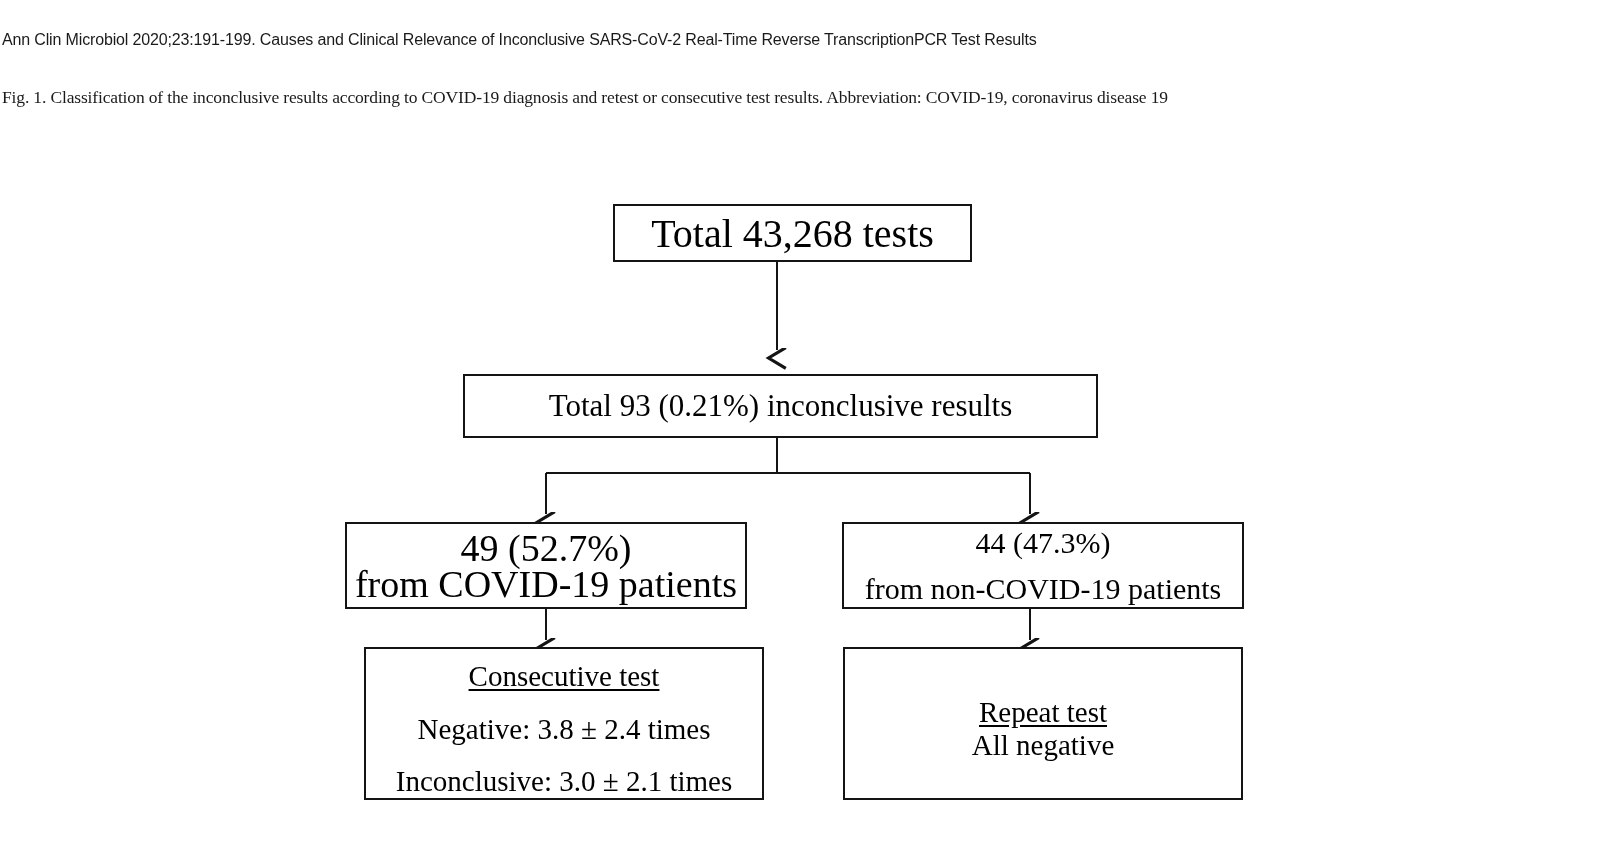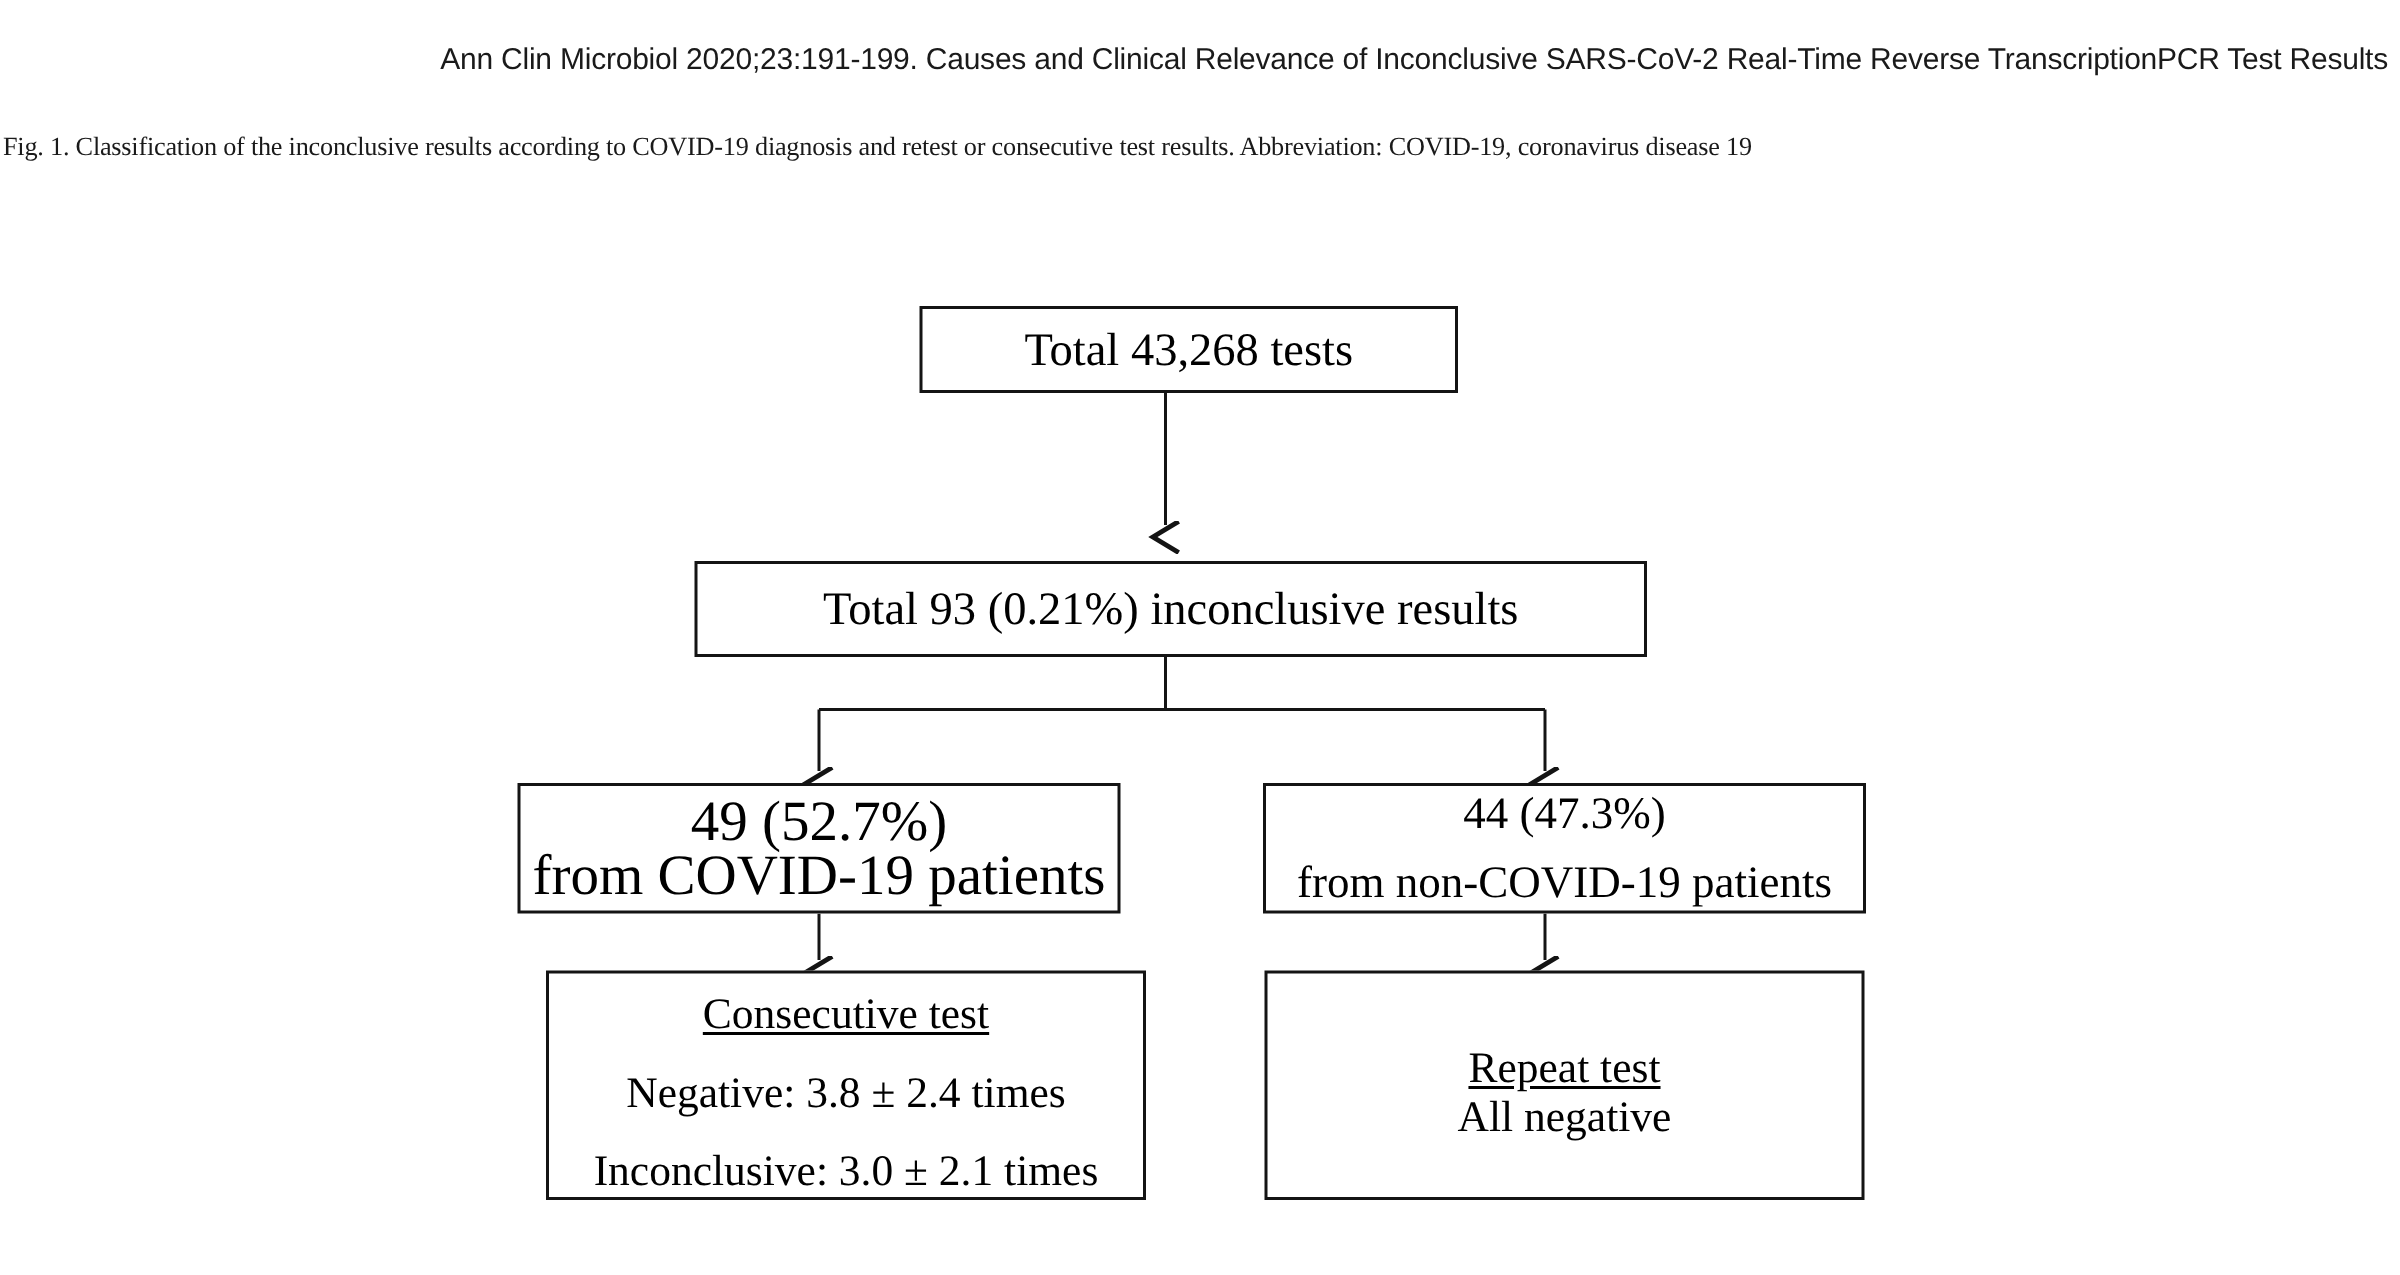--- a/index.html
+++ b/index.html
@@ -18,26 +18,25 @@
     -webkit-font-smoothing: antialiased;
   }
 
   
   .journal-line {
     position: absolute;
     left: 2px;
     top: 28px;
     width: 1590px;
     font-family: "Liberation Sans", sans-serif;
-    font-size: 20px;
+    font-size: 16px;
     line-height: 24px;
     letter-spacing: -0.15px;
     white-space: nowrap;
     color: #1a1a1a;
-    text-align: right;
   }
   .fig-caption {
     position: absolute;
     left: 2px;
     top: 84px;
     width: 1552px;
     font-family: Liberation Serif, serif;
     font-size: 17.5px;
     line-height: 26px;
     letter-spacing: -0.15px;
@@ -75,21 +74,21 @@
     align-items: center;
   }
   .node .line {
     display: block;
     white-space: nowrap;
   }
 
   
   #node-total-tests {
     left: 613px;  top: 204px;  width: 359px;  height: 58px;
-    font-size: 31px;
+    font-size: 40px;
   }
   #node-inconclusive {
     left: 463px;  top: 374px;  width: 635px;  height: 64px;
     font-size: 31px;
   }
   #node-covid-branch {
     left: 345px;  top: 522px;  width: 402px;  height: 87px;
     font-size: 38px;
     line-height: 36px;
   }

